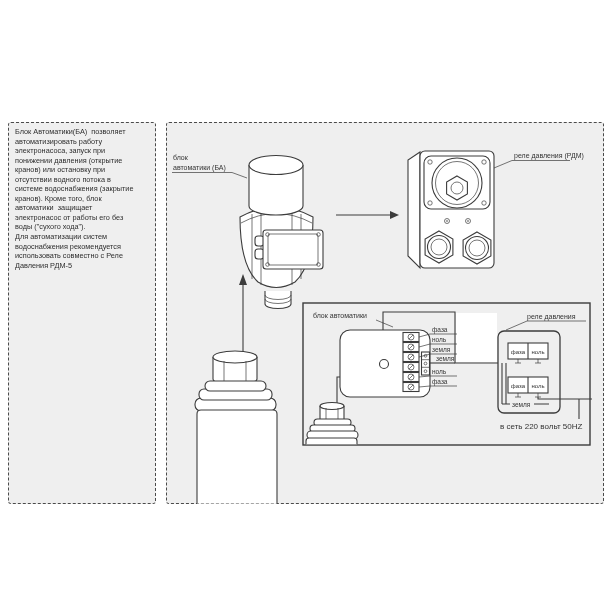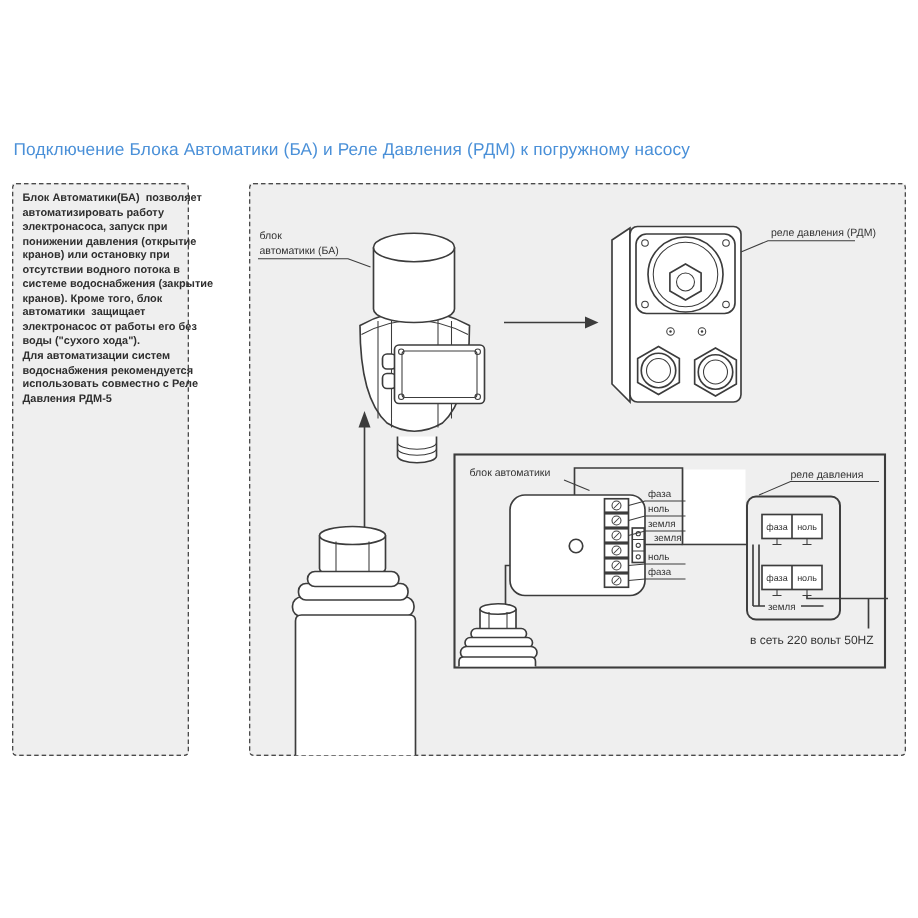--- a/index.html
+++ b/index.html
@@ -1,36 +1,35 @@
 <!DOCTYPE html>
 <html><head>
 <meta charset="utf-8">
 <style>
   html,body{margin:0;padding:0;background:#fff;}
   .canvas{position:relative;width:612px;height:612px;background:#ffffff;overflow:hidden;
           font-family:"Liberation Sans",sans-serif;}
   .page-title{position:absolute;left:9px;top:94px;font-size:11.5px;color:#4a90d8;
               letter-spacing:0.1px;white-space:nowrap;}
   .panel{position:absolute;background:#efefef;border:1.4px dashed #4a4a4a;border-radius:3px;box-sizing:border-box;}
-  .info-box{left:8px;top:122px;width:118px;height:382px;font-weight:bold;}
+  .info-box{left:8px;top:122px;width:148px;height:382px;}
   .main-box{left:166px;top:122px;width:438px;height:382px;}
   .info-text{position:absolute;left:6px;top:4px;font-size:7.3px;line-height:9.55px;
              color:#2e2e2e;white-space:pre;}
   svg.diagram{position:absolute;left:0;top:0;}
   .lbl{font-family:"Liberation Sans",sans-serif;fill:#333;}
   .ln{stroke:#3c3c3c;fill:none;stroke-width:1.1;}
   .thin{stroke:#3c3c3c;fill:none;stroke-width:0.7;}
   .wh{fill:#ffffff;stroke:#3c3c3c;stroke-width:1.1;}
 </style>
 </head>
 <body>
 
 <div class="canvas">
 
-  <div class="page-title">Подключение Блока Автоматики (БА) и Реле Давления (РДМ) к погружному насосу</div>
 
   <div class="panel info-box">
     <div class="info-text">Блок Автоматики(БА)  позволяет
 автоматизировать работу
 электронасоса, запуск при
 понижении давления (открытие
 кранов) или остановку при
 отсутствии водного потока в
 системе водоснабжения (закрытие
 кранов). Кроме того, блок

